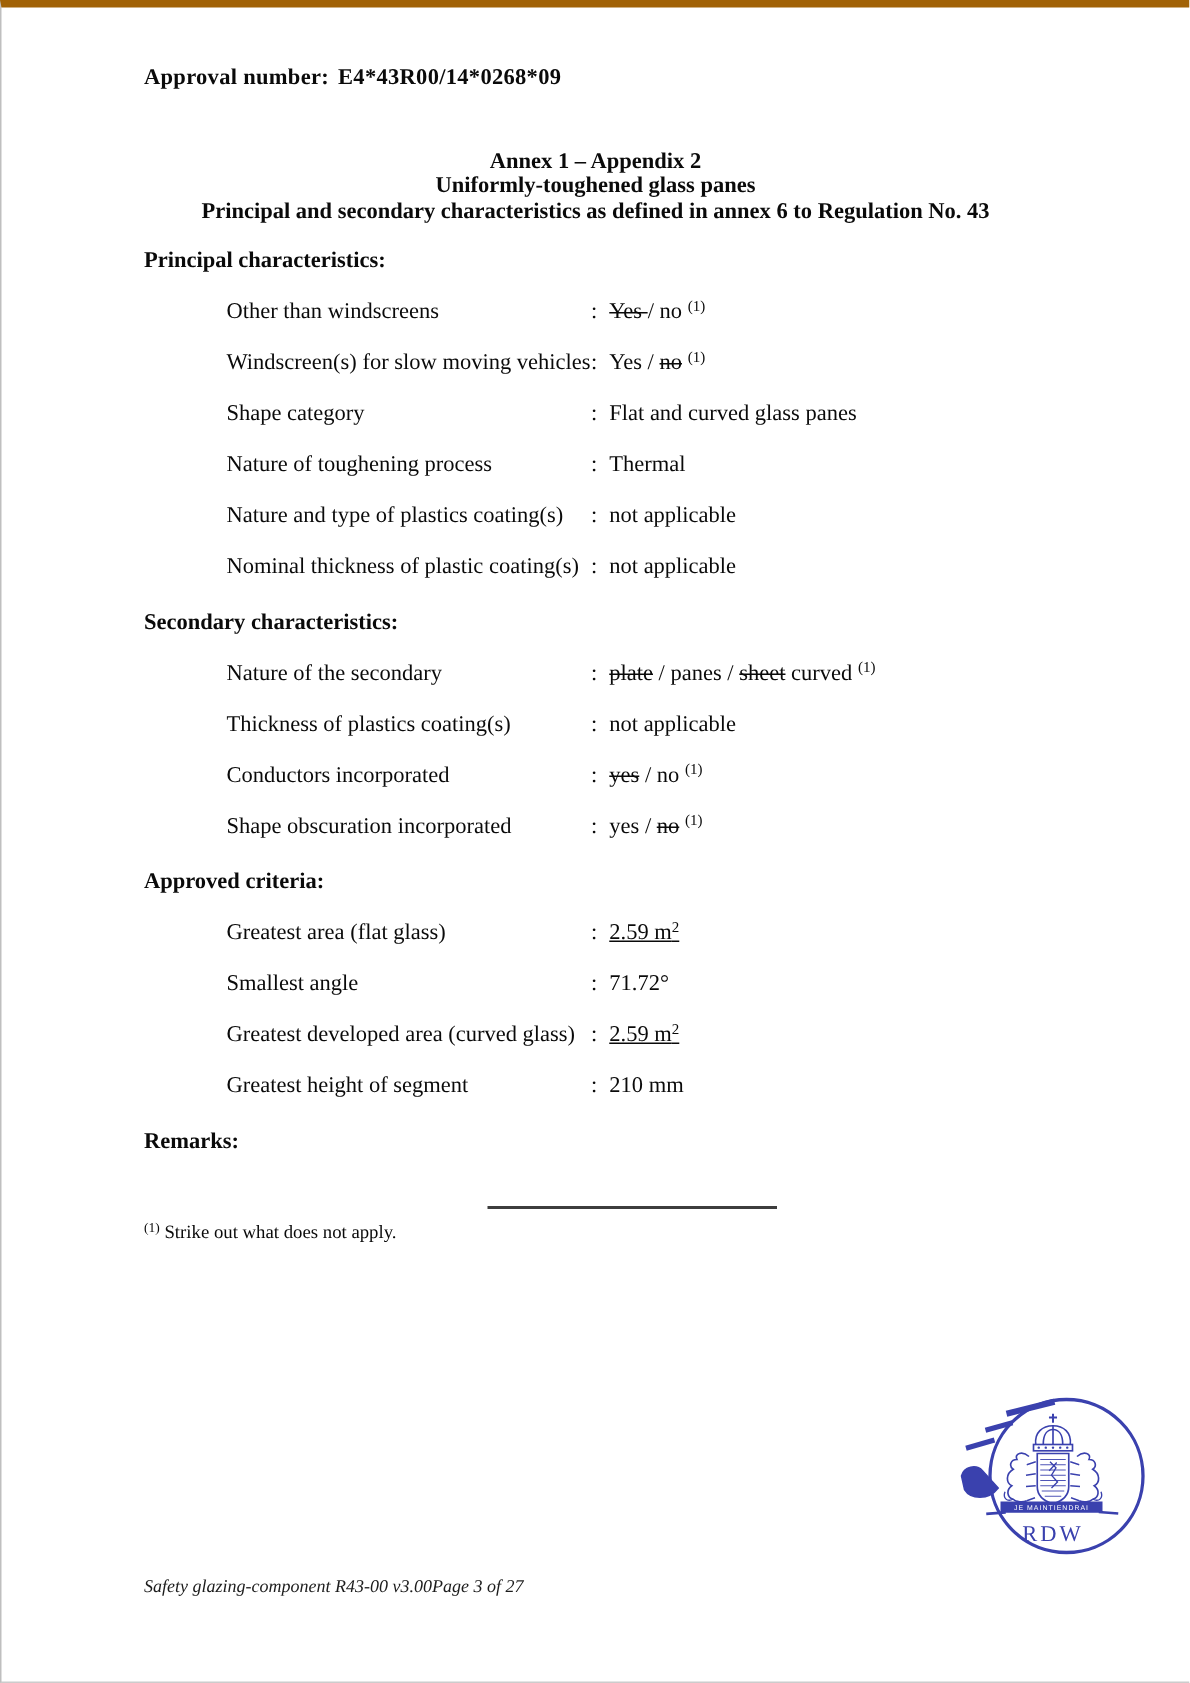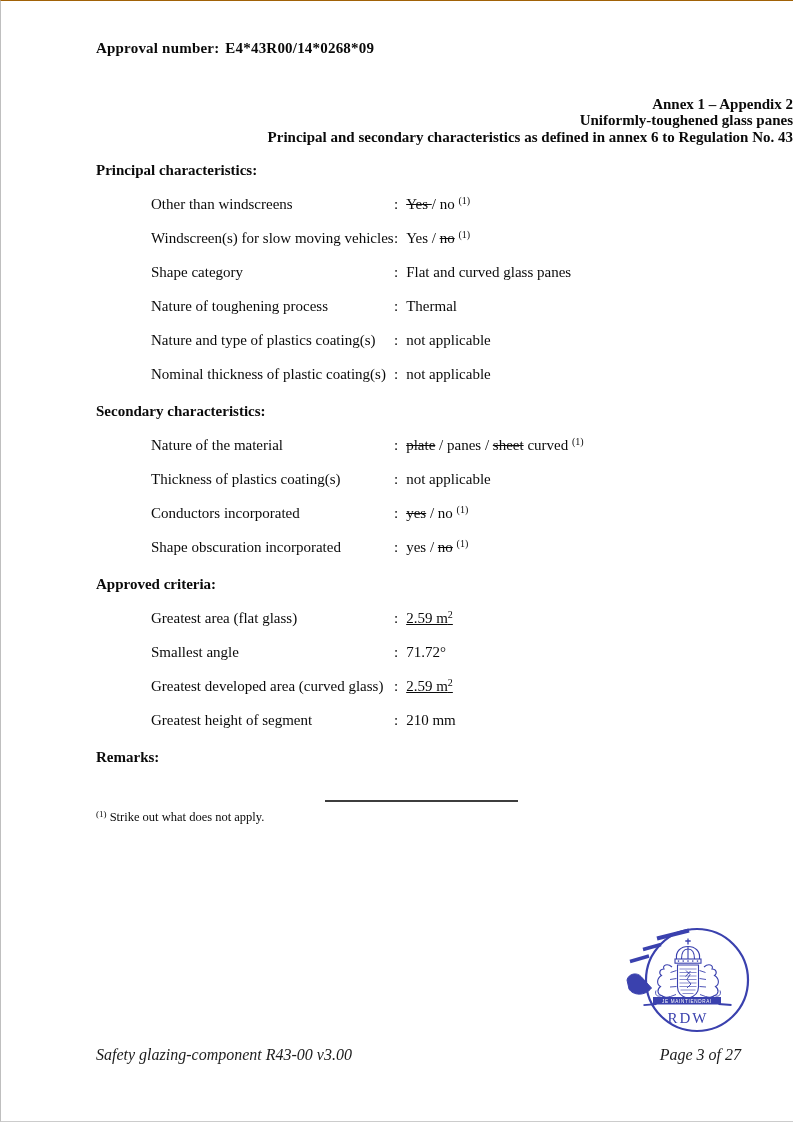--- a/index.html
+++ b/index.html
@@ -6,37 +6,37 @@
   .page {
     position: relative;
     width: 793px;
     height: 1122px;
     background: #ffffff;
     font-family: "Liberation Serif", "DejaVu Serif", serif;
     font-size: 15px;
     color: #0a0a0a;
     box-sizing: border-box;
     border-left: 1px solid #bfbfbf;
-    border-top: 1px solid #a16207;
+    border-top: 5px solid #a16207;
     border-bottom: 1px solid #cccccc;
     overflow: hidden;
   }
   .approval-line {
     position: absolute;
     left: 95px;
     top: 39px;
     font-weight: bold;
     letter-spacing: 0.2px;
   }
   .approval-line .num { margin-left: 6px; }
   .title-block {
     position: absolute;
     left: 0; right: 0;
     top: 95px;
-    text-align: right;
+    text-align: center;
     font-weight: bold;
     line-height: 16.3px;
   }
   .content {
     position: absolute;
     left: 95px;
     top: 160px;
     width: 650px;
   }
   .section-heading {
@@ -62,34 +62,34 @@
     border-top: 2px solid #3d3d3d;
   }
   .footnote {
     margin-top: 4px;
     font-size: 12.5px;
     line-height: 15px;
   }
   .footnote sup { font-size: 9px; vertical-align: 4px; }
   .stamp-wrap {
     position: absolute;
-    left: 610px;
+    left: 624px;
     top: 917px;
     width: 145px;
     height: 132px;
   }
   .footer {
     position: absolute;
     left: 95px;
     right: 52px;
     top: 1045px;
     display: flex;
-    justify-content: space-between;
+    justify-content: flex-start;
     font-style: italic;
-    font-size: 16px;
+    font-size: 12px;
     color: #1c1c1c;
   }
 </style>
 </head>
 <body>
 
 <div class="page">
 
   <div class="approval-line">
     <span>Approval number:</span><span class="num">E4*43R00/14*0268*09</span>
@@ -130,21 +130,21 @@
           <span class="value"><span class="colon">:</span><span>not applicable</span></span>
         </div>
         <div class="char-row">
           <span></span>
           <span class="label">Nominal thickness of plastic coating(s)</span>
           <span class="value"><span class="colon">:</span><span>not applicable</span></span>
         </div>
         <div class="section-heading">Secondary characteristics:</div>
         <div class="char-row">
           <span></span>
-          <span class="label">Nature of the material</span>
+          <span class="label">Nature of the secondary</span>
           <span class="value"><span class="colon">:</span><span class="strike">plate</span><span> / panes / </span><span class="strike">sheet</span><span> curved </span><span><sup>(1)</sup></span></span>
         </div>
         <div class="char-row">
           <span></span>
           <span class="label">Thickness of plastics coating(s)</span>
           <span class="value"><span class="colon">:</span><span>not applicable</span></span>
         </div>
         <div class="char-row">
           <span></span>
           <span class="label">Conductors incorporated</span>

